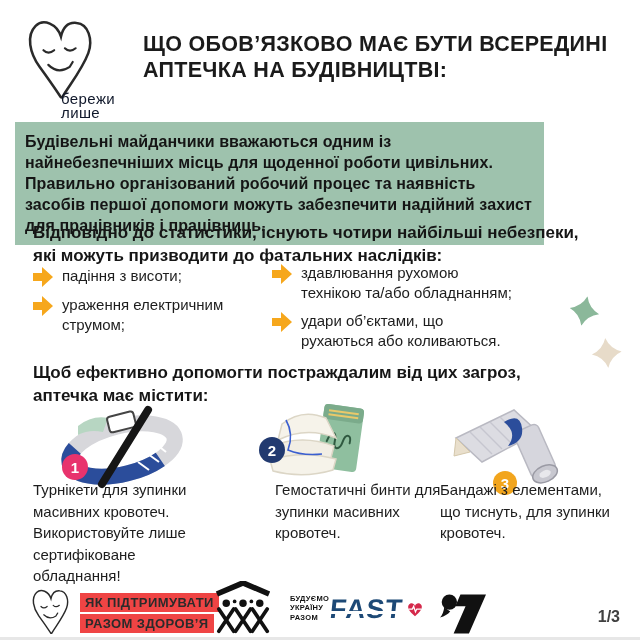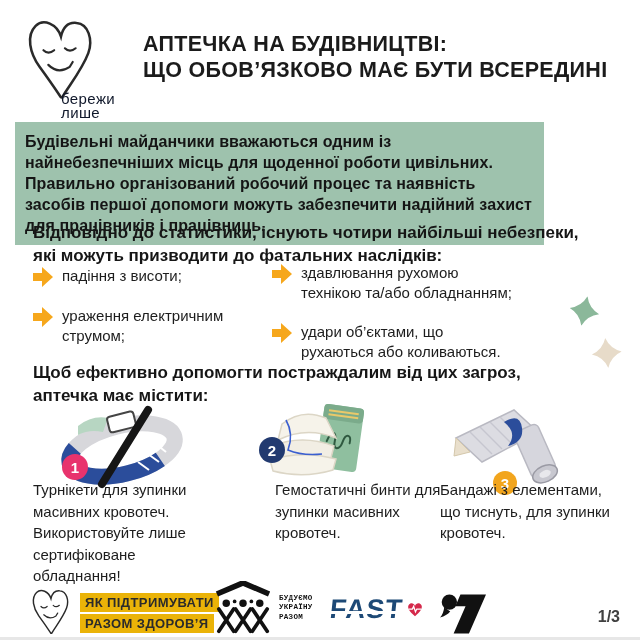--- a/index.html
+++ b/index.html
@@ -17,21 +17,21 @@
   
   .intro-box{position:absolute;left:15px;top:122px;width:529px;box-sizing:border-box;
     background:#9ec2ad;padding:9px 10px;font-size:16px;line-height:21px;font-weight:600;
     color:#151515;letter-spacing:.1px;}
   
   .stats-heading{position:absolute;left:33px;top:221px;width:560px;
     font-size:17px;line-height:23px;font-weight:700;color:#161616;}
   .kit-heading{position:absolute;left:33px;top:361px;width:520px;
     font-size:17px;line-height:23px;font-weight:700;color:#161616;}
   
-  .hazard-col{position:absolute;display:flex;flex-direction:column;gap:19px;}
+  .hazard-col{position:absolute;display:flex;flex-direction:column;gap:8px;}
   .hazard-col-1{left:33px;top:266px;width:230px;}
   .hazard-col-2{left:272px;top:263px;width:250px;}
   .hazard-item{display:flex;align-items:flex-start;gap:9px;}
   .hazard-item svg{flex:0 0 auto;margin-top:1px;}
   .hazard-text{font-size:15px;line-height:20px;color:#1d1d1d;max-width:215px;}
   .hazard-col-1 .hazard-text{max-width:170px;}
   
   .diamond-green{position:absolute;left:569px;top:296px;transform:rotate(12deg);}
   .diamond-beige{position:absolute;left:592px;top:338px;transform:rotate(-6deg);}
   
@@ -40,23 +40,23 @@
   .illus-3{position:absolute;left:448px;top:398px;}
   .badge-num{font-family:"Liberation Sans",sans-serif;font-weight:700;font-size:15px;fill:#fff;}
   
   .caption{position:absolute;top:479px;font-size:15px;line-height:21.5px;color:#1d1d1d;}
   .caption-1{left:33px;width:185px;}
   .caption-2{left:240px;width:190px;margin-left:35px;}
   .caption-3{left:440px;width:180px;}
   
   .heart-logo-footer{position:absolute;left:28px;top:587px;}
   .health-link{position:absolute;left:80px;top:593px;cursor:pointer;}
-  .health-link span{display:table;background:#eab308;color:#2b2b2b;font-size:13px;
+  .health-link span{display:table;background:#ef4444;color:#2b2b2b;font-size:13px;
     font-weight:600;letter-spacing:.4px;padding:2px 5px;margin-bottom:2px;white-space:nowrap;}
-  .bur-logo{position:absolute;left:214px;top:581px;display:flex;align-items:center;gap:7px;font-family:Liberation Mono, monospace;}
+  .bur-logo{position:absolute;left:214px;top:581px;display:flex;align-items:center;gap:18px;}
   .bur-text{font-size:7.5px;line-height:9.5px;font-weight:700;letter-spacing:.3px;color:#111;}
   .fast-logo{position:absolute;left:330px;top:596px;display:flex;align-items:center;gap:3px;}
   .fast-text{position:relative;font-size:27px;font-weight:700;color:#1d4976;
     letter-spacing:1px;transform:skewX(-6deg);line-height:27px;}
   .fast-text .stripe{position:absolute;left:-2px;right:-2px;top:56%;height:2.5px;background:#fff;}
   .y-logo{position:absolute;left:440px;top:591px;}
   .page-indicator{position:absolute;right:20px;top:608px;font-size:16px;font-weight:700;color:#404040;text-align:right;}
   .bottom-strip{position:absolute;left:0;bottom:0;width:100%;height:3px;background:#e7e7e7;}
 </style>
 </head>
@@ -81,22 +81,22 @@
   <div class="heart-logo-top">
     <svg width="78" height="88" viewBox="0 0 80 90">
       <use href="#heartFace"></use>
     </svg>
   </div>
   <div class="brand-text">
     <div>бережи</div>
     <div>лише</div>
   </div>
   <div class="page-title">
+    <div>ЩО ОБОВ’ЯЗКОВО МАЄ БУТИ ВСЕРЕДИНІ</div>
     <div>АПТЕЧКА НА БУДІВНИЦТВІ:</div>
-    <div>ЩО ОБОВ’ЯЗКОВО МАЄ БУТИ ВСЕРЕДИНІ</div>
   </div>
 
   <div class="intro-box">Будівельні майданчики вважаються одним із найнебезпечніших місць для щоденної роботи цивільних. Правильно організований робочий процес та наявність засобів першої допомоги можуть забезпечити надійний захист для працівників і працівниць.</div>
 
   <div class="stats-heading">Відповідно до статистики, існують чотири найбільші небезпеки, які можуть призводити до фатальних наслідків:</div>
 
   <div class="hazard-col hazard-col-1">
     <div class="hazard-item">
       <svg width="20" height="20" viewBox="0 0 20 20">
           <use href="#arrowBullet"></use>

